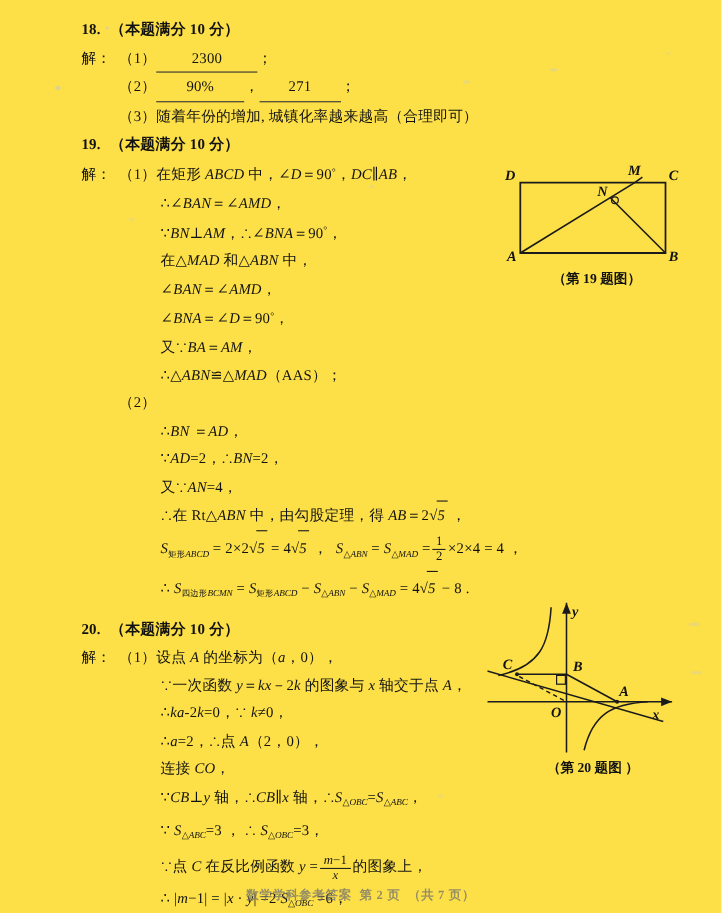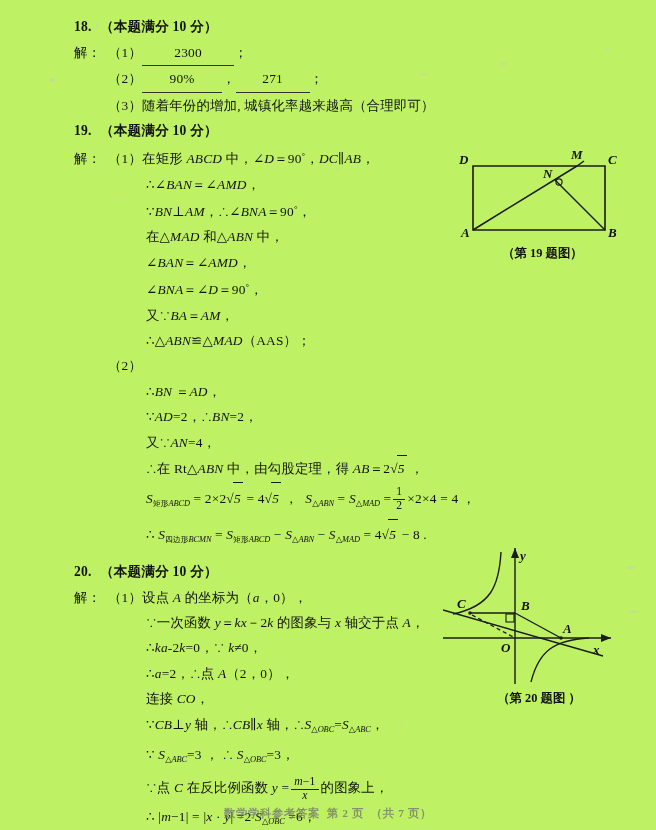--- a/index.html
+++ b/index.html
@@ -11,21 +11,21 @@
     width: 656px;
     height: 830px;
     position: relative;
     font-family: "Liberation Serif", "DejaVu Serif", serif;
     color: #121212;
     overflow: hidden;
   }
   .page {
     position: absolute;
     inset: 0;
-    background: #bef264;
+    background: #fde047;
   }
   
   .speck {
     position: absolute;
     background: #c9c9c9;
     opacity: .55;
     border-radius: 50%;
   }
 
   .content {

